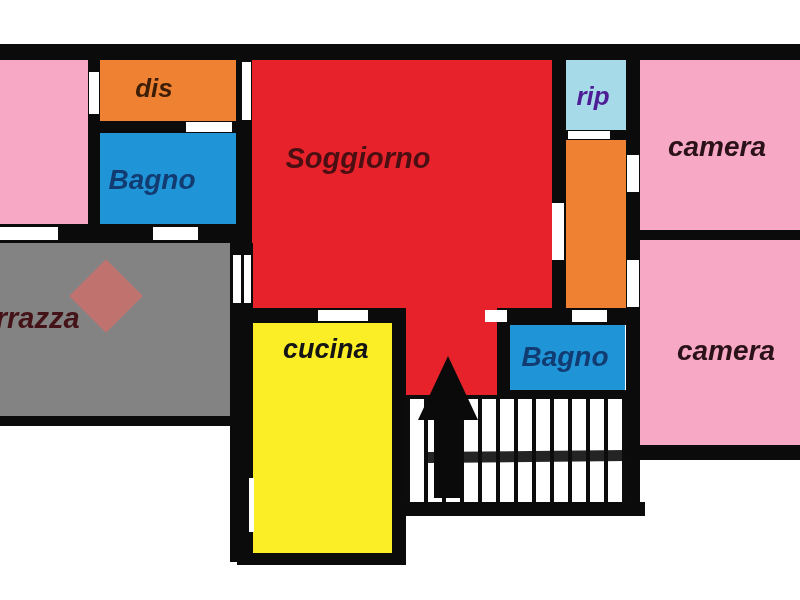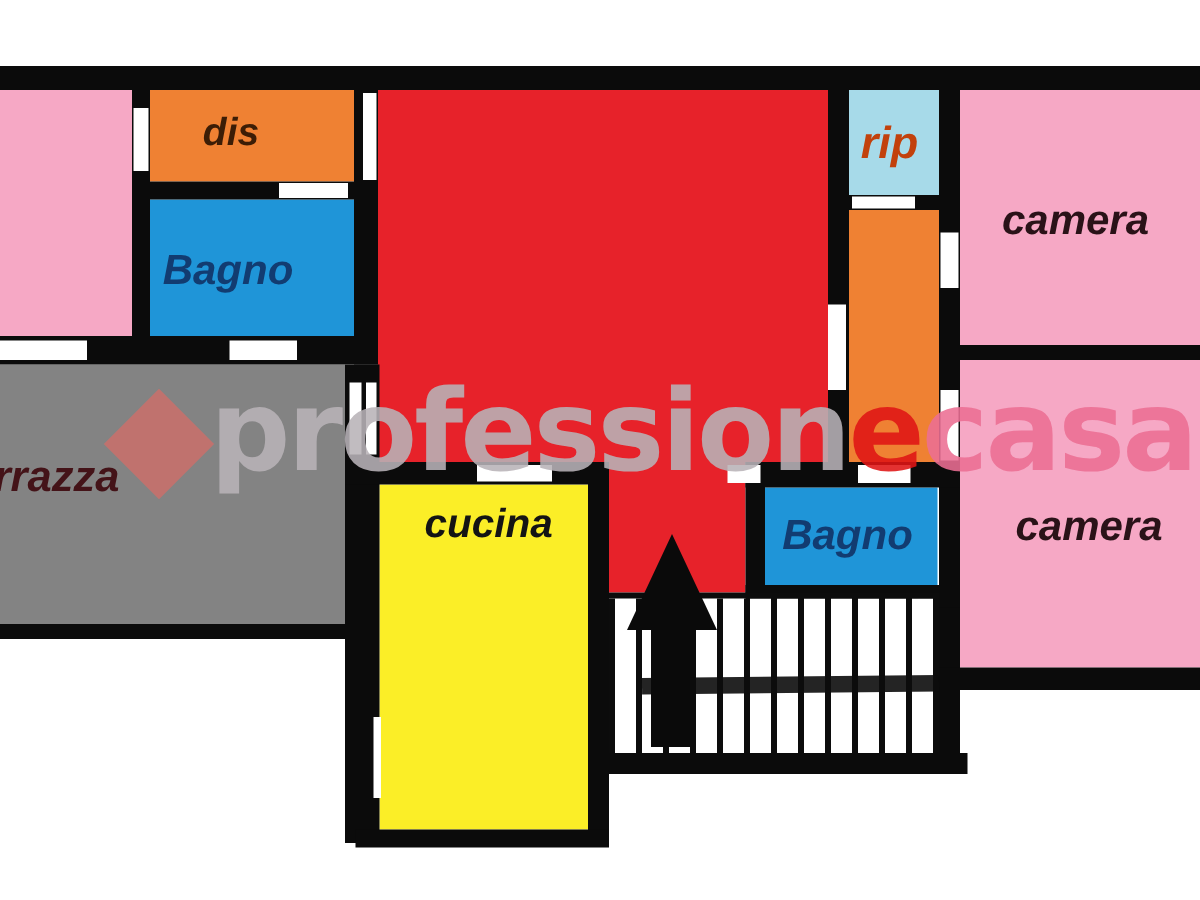--- a/index.html
+++ b/index.html
@@ -17,21 +17,21 @@
   .c-red{background:#e7222a;}
   .c-orange{background:#ef8133;}
   .c-blue{background:#1f95d8;}
   .c-lblue{background:#a7dae9;}
   .c-yellow{background:#fbee27;}
   .c-gray{background:#838383;}
   
   .t-dis{color:#3c1d06;font-size:26px;}
   .t-bagno{color:#123c71;font-size:28px;}
   .t-sogg{color:#4a0f12;font-size:29px;}
-  .t-rip{color:#c2410c;font-size:30px;}
+  .t-rip{color:#4c1d95;font-size:26px;}
   .t-camera{color:#2a1218;font-size:28px;}
   .t-terr{color:#441318;font-size:29px;transform:none;}
   .t-cucina{
     color:#141414;font-size:27px;transform:none;
     width:30px;word-break:break-all;line-height:38px;text-align:center;
   }
   .stairs{
     left:406px;top:395px;width:220px;height:107px;z-index:2;
     background:repeating-linear-gradient(90deg,#0c0c0c 0px,#0c0c0c 4px,#ffffff 4px,#ffffff 18px);
     border-top:4px solid #0c0c0c;box-sizing:border-box;
@@ -112,23 +112,23 @@
   <div class="door" style="left:627px;top:260px;width:12px;height:47px;"></div>
   <div class="door" style="left:572px;top:310px;width:35px;height:12px;"></div>
   <div class="door" style="left:485px;top:310px;width:22px;height:12px;"></div>
 
   <svg class="arrow-svg" width="70" height="148" viewBox="0 0 70 148">
     <polygon points="34,4 64,68 46,68 46,146 20,146 20,68 4,68" fill="#0a0a0a"></polygon>
   </svg>
 
   <div class="room-label t-dis" style="left:154px;top:88px;">dis</div>
   <div class="room-label t-bagno" style="left:152px;top:180px;">Bagno</div>
+  <div class="room-label t-sogg" style="left:358px;top:158px;">Soggiorno</div>
   <div class="room-label t-rip" style="left:593px;top:96px;">rip</div>
   <div class="room-label t-camera" style="left:717px;top:147px;">camera</div>
   <div class="room-label t-camera" style="left:726px;top:351px;">camera</div>
   <div class="room-label t-bagno" style="left:565px;top:357px;">Bagno</div>
   <div class="room-label t-terr" style="left:-30px;top:302px;">terrazza</div>
   <div class="room-label t-cucina" style="left:283px;top:330px;">cucina</div>
 
   <div class="wm wm-logo"></div>
-  <div class="wm wm-text"><span class="wm-gray">profession</span><span class="wm-red">e</span><span class="wm-pink">casa</span></div>
 
 </div>
 
 </body></html>

